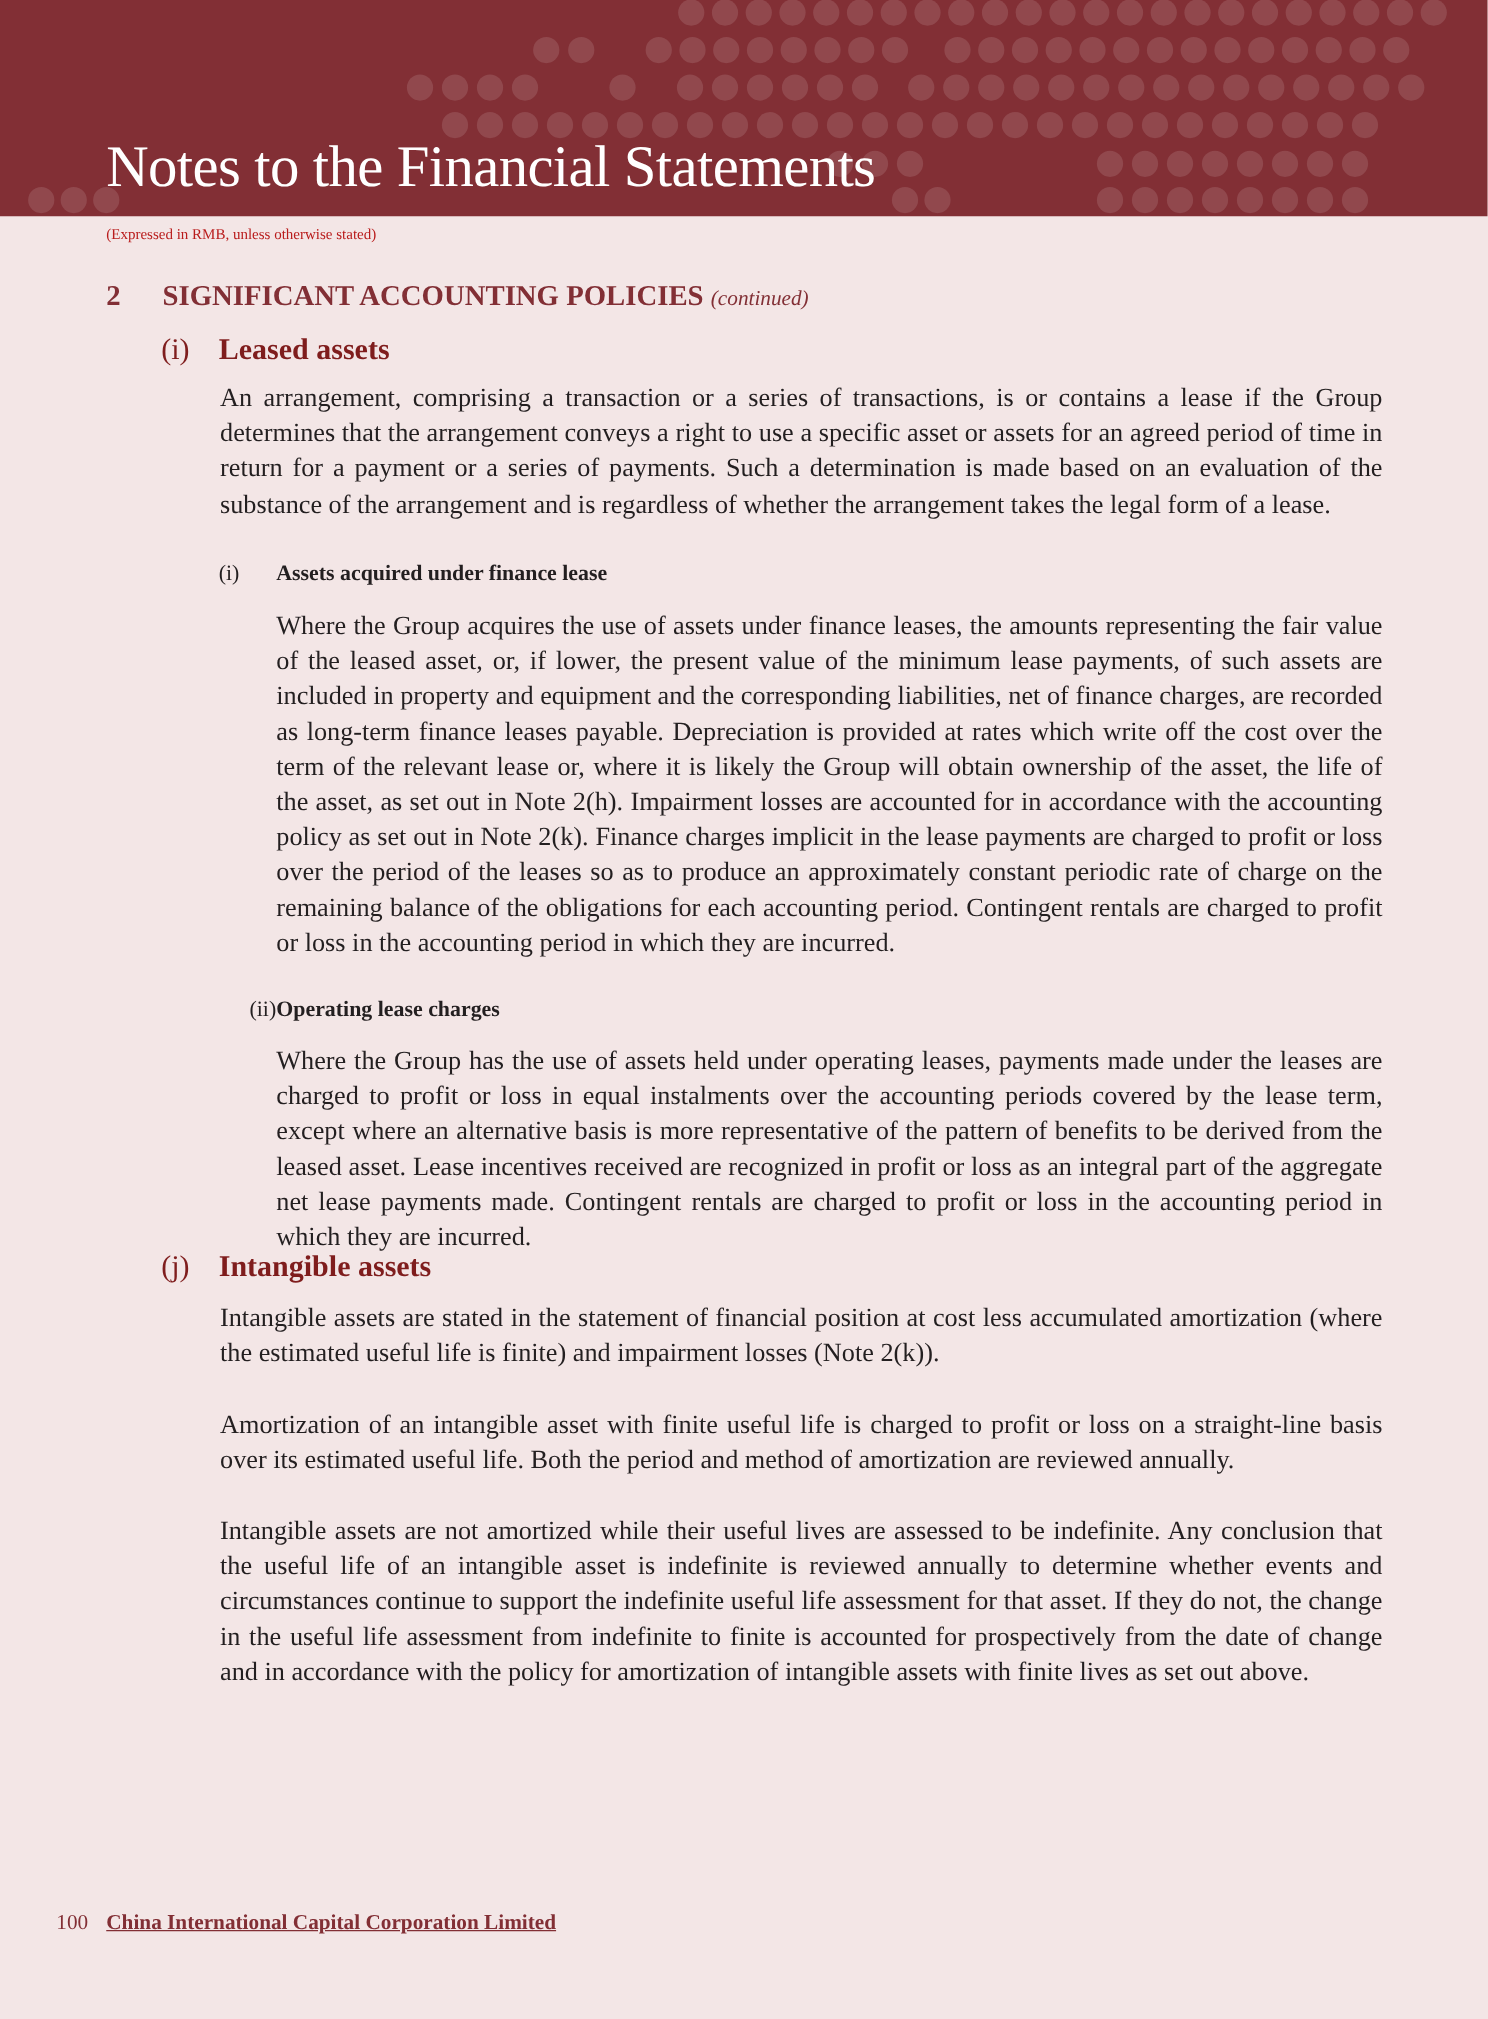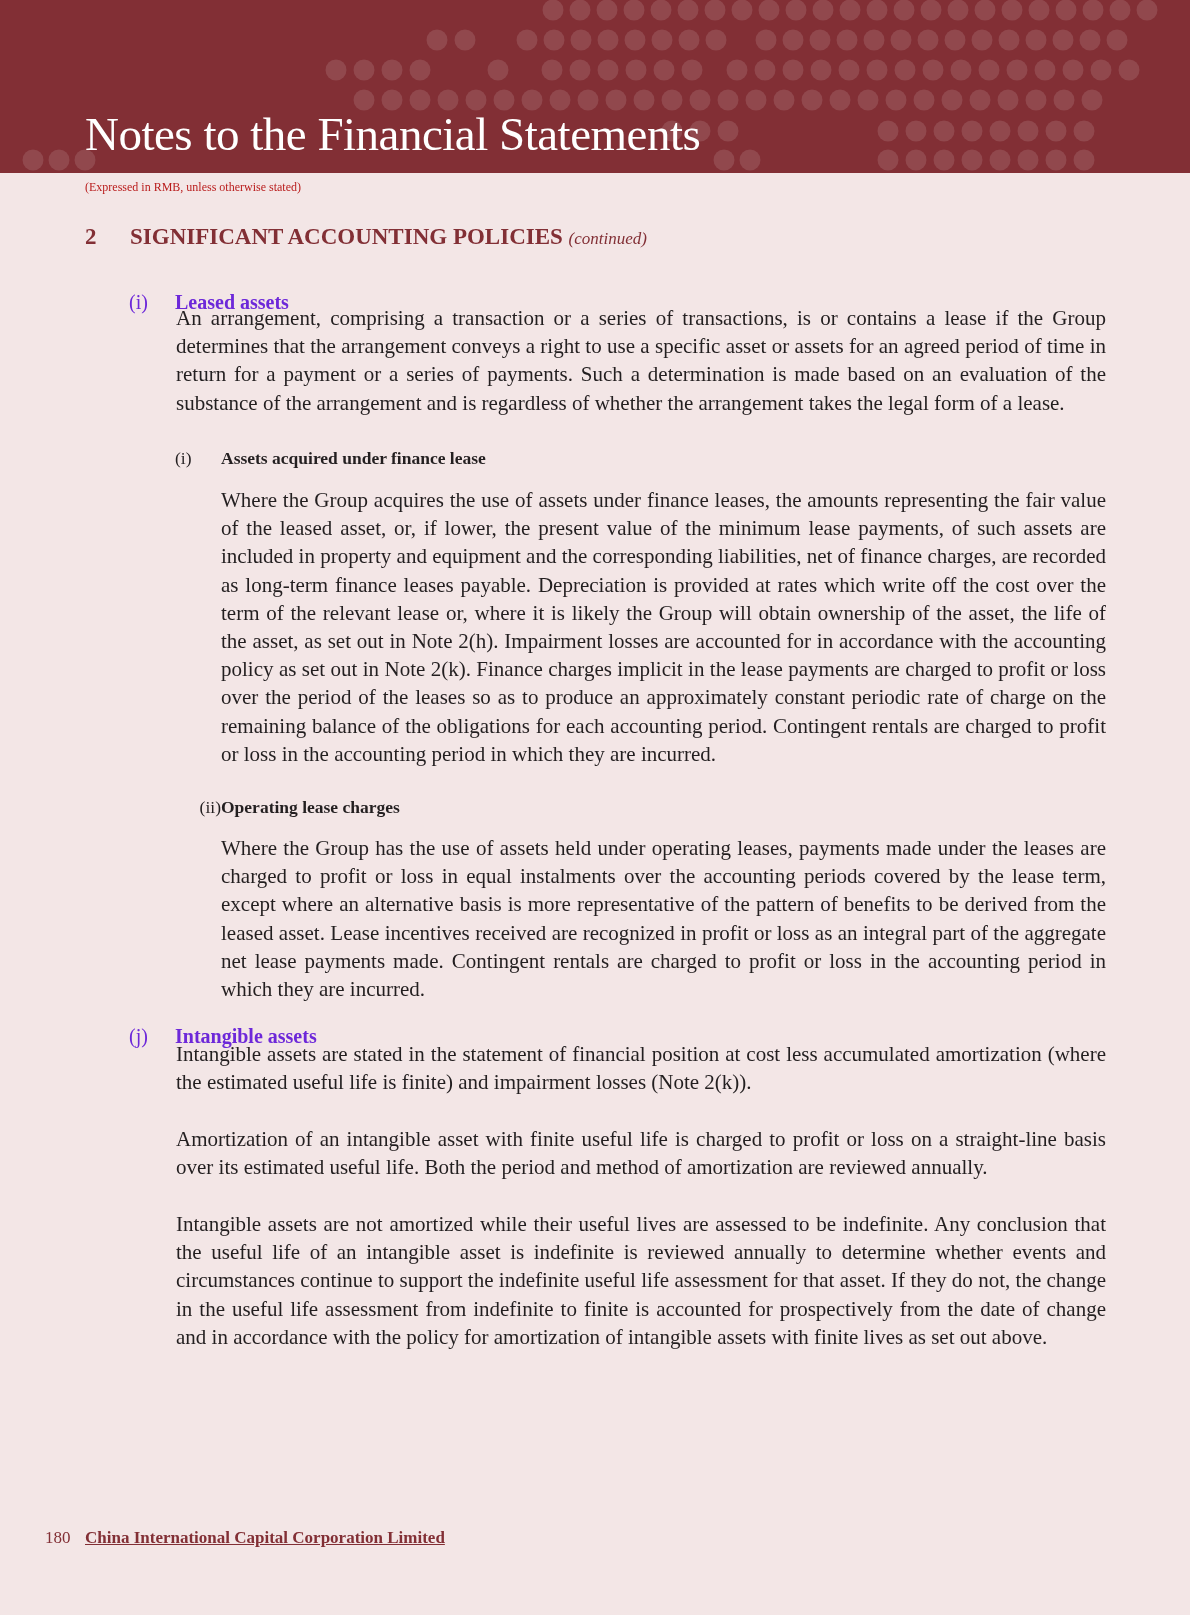--- a/index.html
+++ b/index.html
@@ -23,21 +23,21 @@
     position: absolute; left: 85px; top: 180px;
     font-size: 12px; color: #b91c1c;
   }
   .section-head {
     position: absolute; left: 85px; top: 224px;
     font-size: 23px; color: #822f35; font-weight: bold; white-space: nowrap;
   }
   .section-head .num { display: inline-block; width: 45px; }
   .section-head .cont { font-weight: normal; font-style: italic; font-size: 17px; }
   .sub-head {
-    position: absolute; font-size: 20px; font-weight: bold; color: #6d28d9; white-space: nowrap; margin-top: 24px;
+    position: absolute; font-size: 24px; font-weight: bold; color: #7f1d1d; white-space: nowrap;
   }
   .sub-head .lbl { display: inline-block; font-weight: normal; }
   .subsub-head {
     position: absolute; font-size: 17.5px; font-weight: bold; color: #231f20; white-space: nowrap;
   }
   .subsub-head .lbl { display: inline-block; font-weight: normal; }
   .para {
     position: absolute; font-size: 21px; line-height: 28.2px;
     text-align: justify; color: #231f20;
   }
@@ -202,14 +202,14 @@
 <div class="para" style="left:221px; top:834px; width:885px;">Where the Group has the use of assets held under operating leases, payments made under the leases are charged to profit or loss in equal instalments over the accounting periods covered by the lease term, except where an alternative basis is more representative of the pattern of benefits to be derived from the leased asset. Lease incentives received are recognized in profit or loss as an integral part of the aggregate net lease payments made. Contingent rentals are charged to profit or loss in the accounting period in which they are incurred.</div>
 
 <div class="sub-head" style="left:129px; top:1001px;">
   <span class="lbl" style="width:46px;">(j)</span><span>Intangible assets</span>
 </div>
 <div class="para" style="left:176px; top:1040px; width:930px;">Intangible assets are stated in the statement of financial position at cost less accumulated amortization (where the estimated useful life is finite) and impairment losses (Note 2(k)).</div>
 <div class="para" style="left:176px; top:1125px; width:930px;">Amortization of an intangible asset with finite useful life is charged to profit or loss on a straight-line basis over its estimated useful life. Both the period and method of amortization are reviewed annually.</div>
 <div class="para" style="left:176px; top:1210px; width:930px;">Intangible assets are not amortized while their useful lives are assessed to be indefinite. Any conclusion that the useful life of an intangible asset is indefinite is reviewed annually to determine whether events and circumstances continue to support the indefinite useful life assessment for that asset. If they do not, the change in the useful life assessment from indefinite to finite is accounted for prospectively from the date of change and in accordance with the policy for amortization of intangible assets with finite lives as set out above.</div>
 
 <div class="footer">
-  <span class="page">180</span><span class="company">China International Capital Corporation Limited</span>
+  <span class="page">100</span><span class="company">China International Capital Corporation Limited</span>
 </div>
 
 </body></html>

